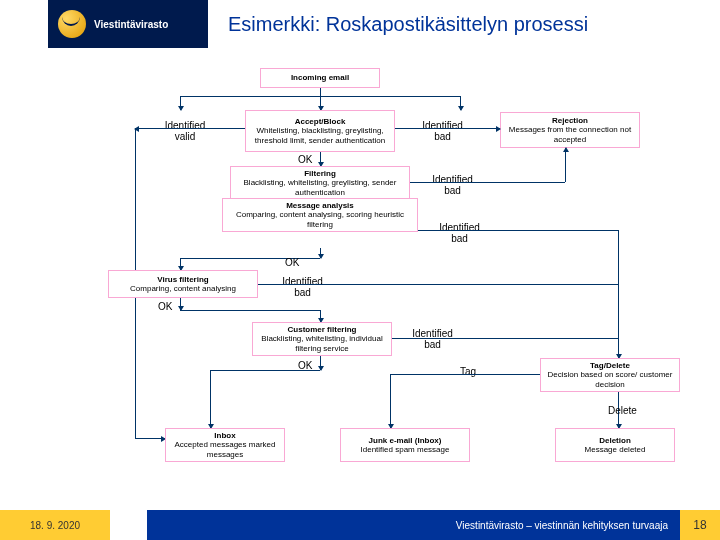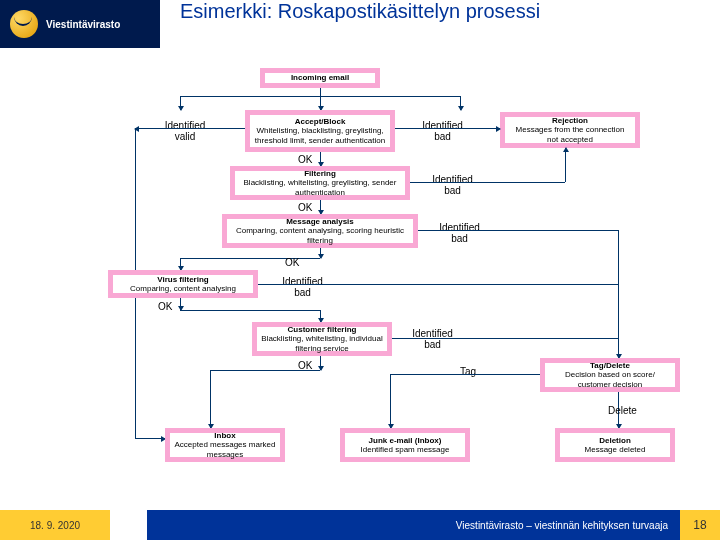--- a/index.html
+++ b/index.html
@@ -1,24 +1,24 @@
 <!DOCTYPE html>
 <html><head>
 <meta charset="utf-8">
 <style>
   * { box-sizing: border-box; margin: 0; padding: 0; }
   body { width: 720px; height: 540px; font-family: Arial, sans-serif; background: #fff; position: relative; overflow: hidden; }
-  .header { display: flex; height: 48px; }
+  .header { display: flex; align-items: center; height: 48px; margin-left: 48px; }
   .logo-area { width: 160px; height: 48px; background: #001a4d; display: flex; align-items: center; padding-left: 10px; gap: 8px; }
   .logo-circle { width: 28px; height: 28px; border-radius: 50%; background: radial-gradient(circle at 30% 30%, #ffd966, #e09a00); position: relative; }
   .logo-circle::after { content: ""; position: absolute; width: 18px; height: 8px; border: 2px solid #001a4d; border-top: none; border-left: none; border-right: none; border-radius: 0 0 18px 18px; top: 6px; left: 4px; }
   .logo-text { color: #fff; font-size: 10px; font-weight: bold; }
   .title { font-size: 20px; color: #003399; padding-left: 20px; }
   .canvas { position: absolute; top: 60px; left: 0; width: 720px; height: 440px; }
-  .box { position: absolute; border: 5px solid #f9a8d4; background: #fff; font-size: 8px; text-align: center; display: flex; flex-direction: column; justify-content: center; padding: 2px 4px; line-height: 1.15; }
+  .box { position: absolute; border: 1px solid #f9a8d4; background: #fff; font-size: 8px; text-align: center; display: flex; flex-direction: column; justify-content: center; padding: 2px 4px; line-height: 1.15; }
   .box .bt { font-weight: bold; }
   .lbl { position: absolute; font-size: 10px; color: #000; text-align: center; line-height: 1.1; }
   .arrow-v { position: absolute; width: 0; border-left: 1px solid #003366; }
   .arrow-v::after { content: ""; position: absolute; bottom: -1px; left: -3px; width: 0; height: 0; border-left: 3px solid transparent; border-right: 3px solid transparent; border-top: 5px solid #003366; }
   .arrow-h { position: absolute; height: 0; border-top: 1px solid #003366; }
   .arrow-h.right::after { content: ""; position: absolute; right: -1px; top: -3px; width: 0; height: 0; border-top: 3px solid transparent; border-bottom: 3px solid transparent; border-left: 5px solid #003366; }
   .arrow-h.left::after { content: ""; position: absolute; left: -1px; top: -3px; width: 0; height: 0; border-top: 3px solid transparent; border-bottom: 3px solid transparent; border-right: 5px solid #003366; }
   .seg-v { position: absolute; width: 0; border-left: 1px solid #003366; }
   .seg-h { position: absolute; height: 0; border-top: 1px solid #003366; }
   .footer { position: absolute; bottom: 0; left: 0; width: 720px; height: 30px; display: flex; align-items: flex-start; }
@@ -76,21 +76,21 @@
   </div>
   <div class="lbl" style="left:425px; top:114px; width:55px;"><span style="white-space:pre-line;">Identified
 bad</span></div>
   <div class="seg-h" style="left:410px; top:122px; width:155px;"></div>
   <div class="arrow-v" style="left:565px; top:88px; height:1px; transform:scaleY(-1);"></div>
   <div class="seg-v" style="left:565px; top:88px; height:34px;"></div>
 
   <div class="arrow-v" style="left:320px; top:140px; height:14px;"></div>
   <div class="lbl" style="left:298px; top:142px;">OK</div>
 
-  <div class="box" style="left:222px; top:154px; width:196px; height:34px;">
+  <div class="box" style="left:222px; top:138px; width:196px; height:34px;">
     <span class="bt">Message analysis</span>
     <span>Comparing, content analysing, scoring heuristic filtering</span>
   </div>
   <div class="lbl" style="left:432px; top:162px; width:55px;"><span style="white-space:pre-line;">Identified
 bad</span></div>
   <div class="seg-h" style="left:418px; top:170px; width:200px;"></div>
   <div class="seg-v" style="left:618px; top:170px; height:128px;"></div>
 
   <div class="arrow-v" style="left:320px; top:188px; height:10px;"></div>
   <div class="seg-h" style="left:180px; top:198px; width:140px;"></div>

